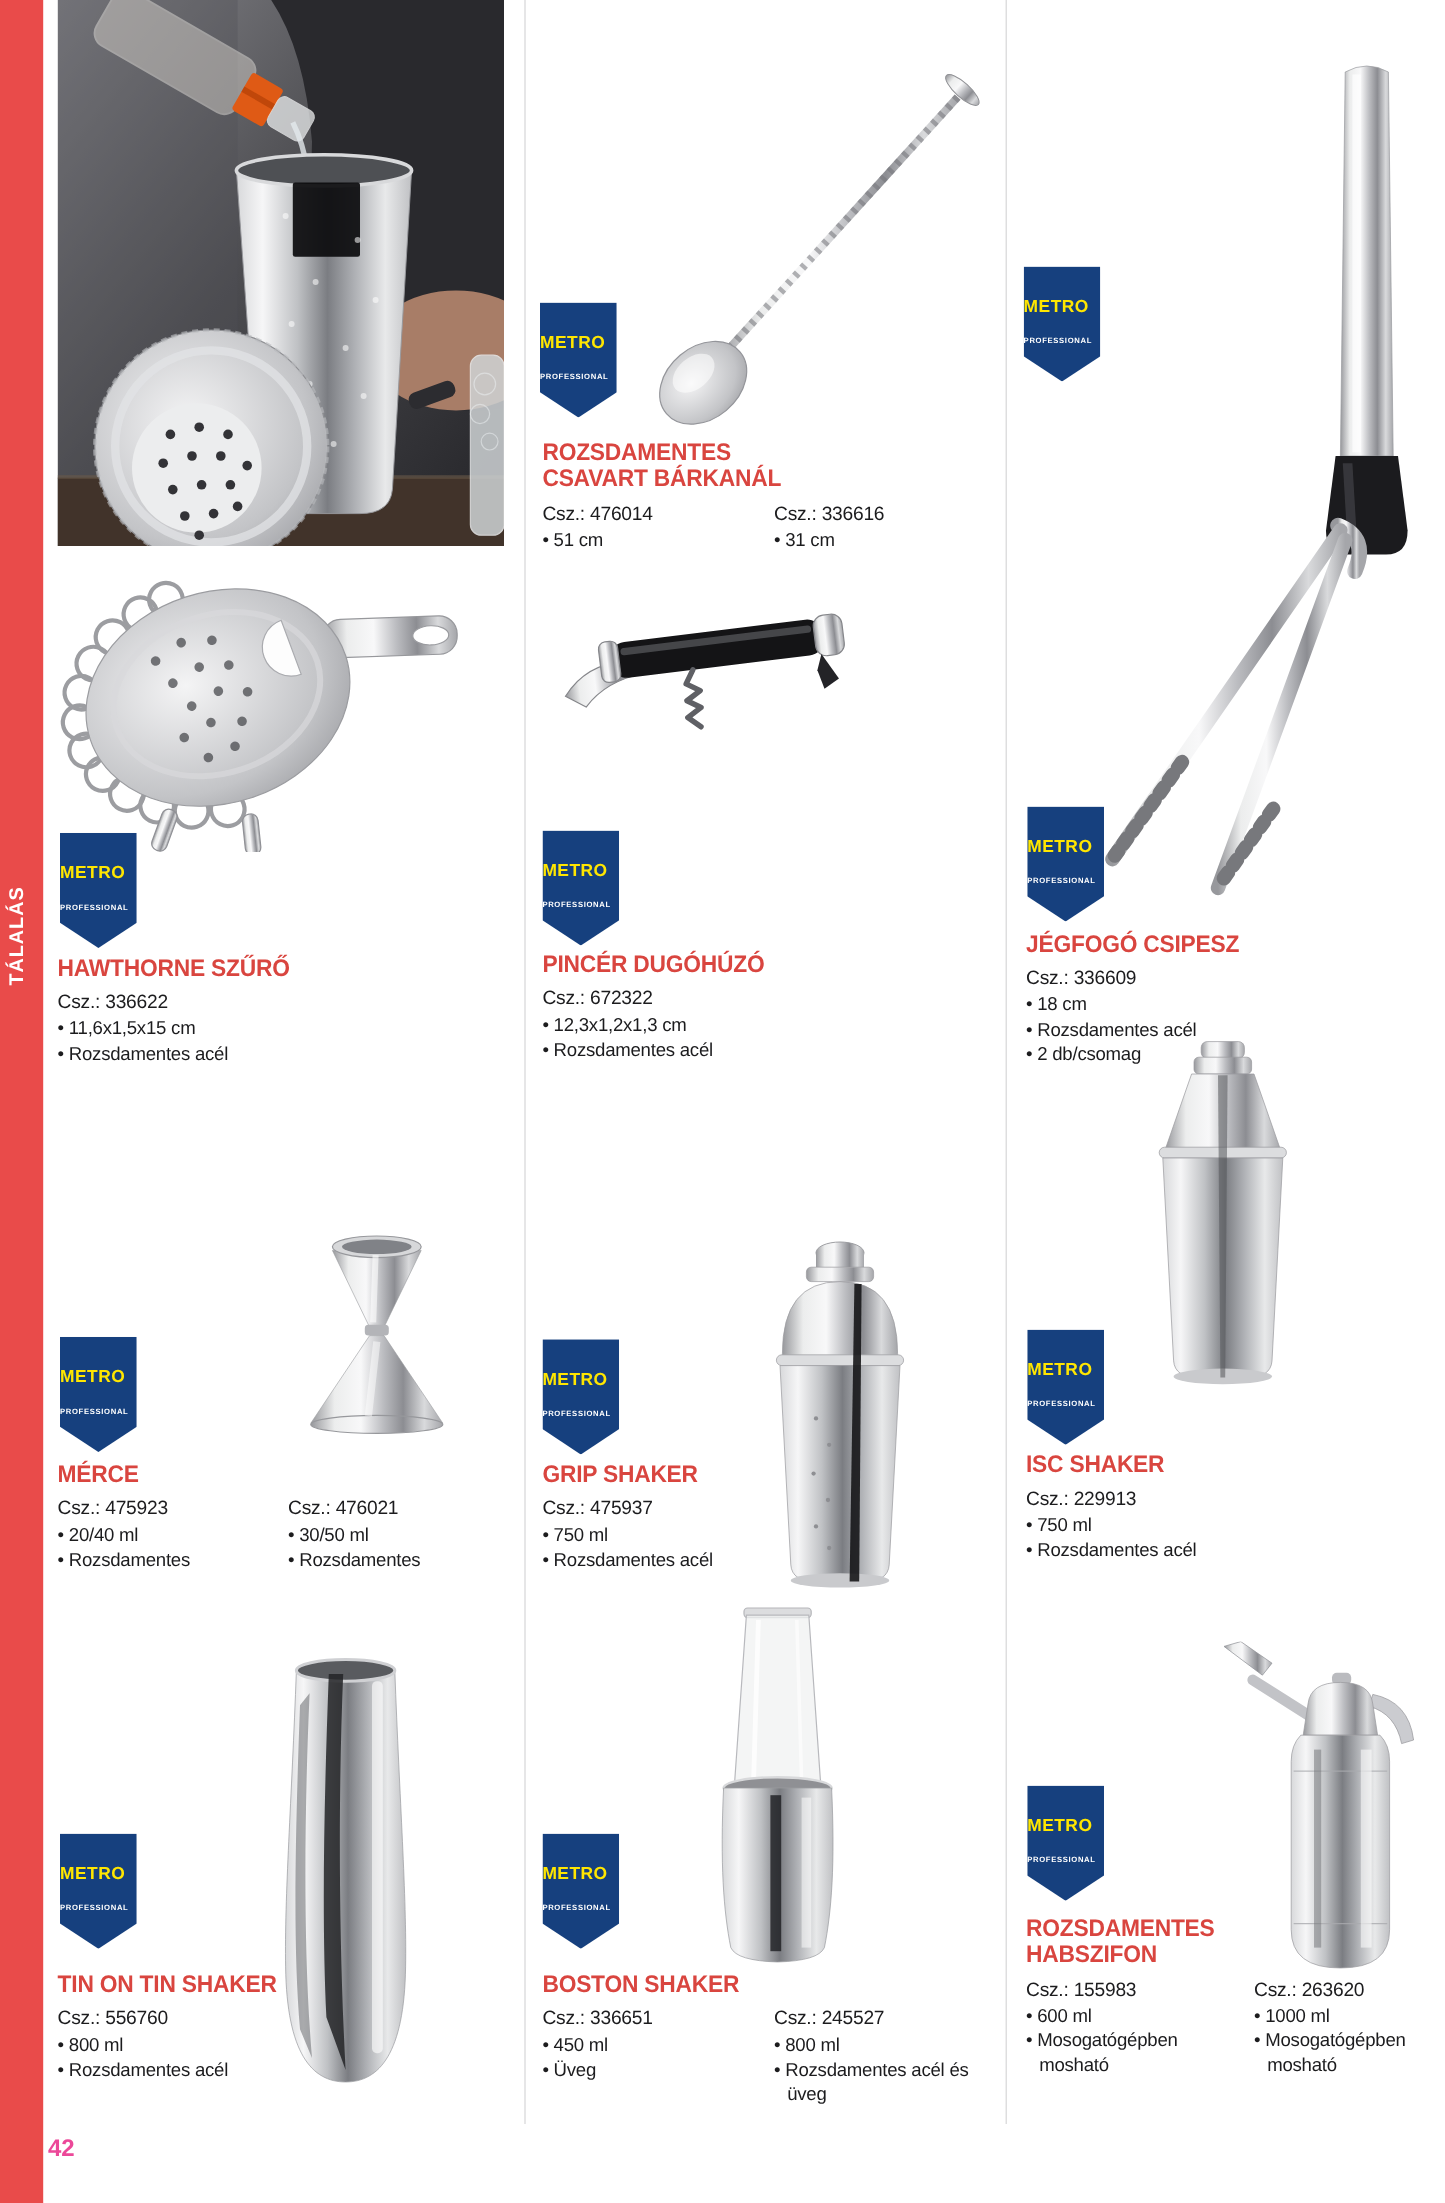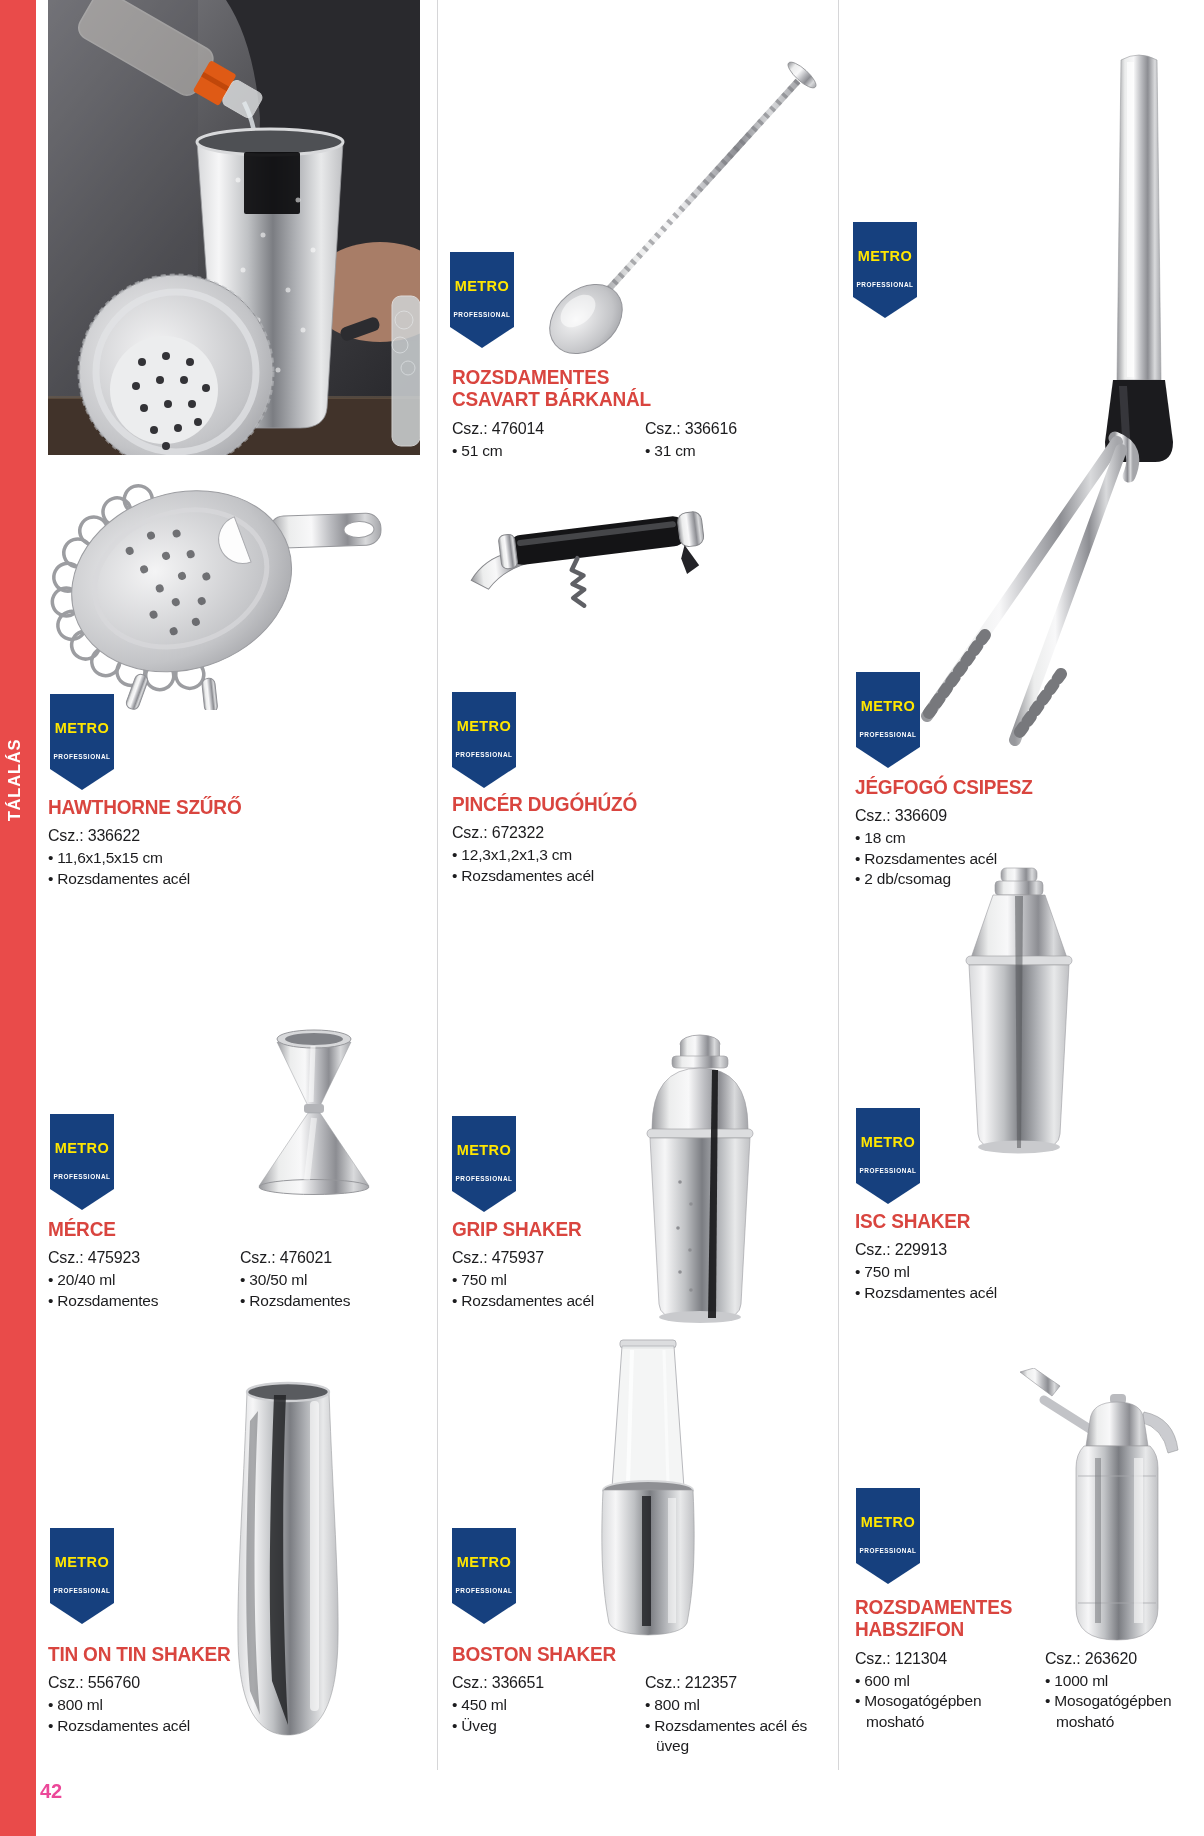--- a/index.html
+++ b/index.html
@@ -4,21 +4,21 @@
 <style>
   html,body{margin:0;padding:0;background:#fff}
   .page{position:relative;width:1204px;height:1836px;background:#ffffff;overflow:hidden;
         font-family:"Liberation Sans",sans-serif;color:#1c1c1e}
   .sidebar{position:absolute;left:0;top:0;width:36px;height:1836px;background:#e94b4a}
   .side-label{position:absolute;left:5px;top:836px;width:112px;transform:rotate(-90deg);
         transform-origin:0 0;color:#fff;font-weight:bold;font-size:16.5px;letter-spacing:.8px;text-align:center}
   .divider{position:absolute;top:0;width:1px;height:1770px;background:#d6d6d8}
   .badge{position:absolute;width:64px;height:96px;background:#16407e;
         clip-path:polygon(0 0,100% 0,100% 78%,50% 100%,0 78%);
-        display:flex;flex-direction:column;align-items:center;
+        display:flex;flex-direction:column;align-items:flex-start;
         filter:drop-shadow(1px 2px 2px rgba(40,60,90,.35))}
   .badge-metro{margin-top:26px;color:#ffe600;font-weight:bold;font-size:14.5px;letter-spacing:.4px}
   .badge-prof{margin-top:17px;color:#ffffff;font-weight:bold;font-size:6.4px;letter-spacing:.55px}
   .tblock{position:absolute}
   .title{color:#d9453f;font-size:20px;line-height:1.12;font-weight:bold;margin:0 0 9px 0;
         letter-spacing:-.2px;transform:scaleX(.95);transform-origin:0 0}
   .variants{display:flex}
   .variant{flex:none}
   .csz{font-size:16px;margin-bottom:3px;letter-spacing:-.2px}
   .spec{font-size:15.5px;line-height:1.32;padding-left:11px;text-indent:-11px;letter-spacing:-.2px}
@@ -428,32 +428,32 @@
 
   <div class="tblock" style="left:452px;top:1643px;width:360px">
     <h3 class="title">BOSTON SHAKER</h3>
     <div class="variants">
       <div class="variant" style="width:193px">
         <div class="csz">Csz.: 336651</div>
         <div class="spec">450 ml</div>
         <div class="spec">Üveg</div>
       </div>
       <div class="variant">
-        <div class="csz">Csz.: 212357</div>
+        <div class="csz">Csz.: 245527</div>
         <div class="spec">800 ml</div>
         <div class="spec" style="width:158px">Rozsdamentes acél és üveg</div>
       </div>
     </div>
   </div>
 
   <div class="tblock" style="left:855px;top:1596px;width:340px">
     <h3 class="title" style="width:185px">ROZSDAMENTES HABSZIFON</h3>
     <div class="variants">
       <div class="variant" style="width:190px">
-        <div class="csz">Csz.: 121304</div>
+        <div class="csz">Csz.: 155983</div>
         <div class="spec">600 ml</div>
         <div class="spec" style="width:140px">Mosogatógépben mosható</div>
       </div>
       <div class="variant">
         <div class="csz">Csz.: 263620</div>
         <div class="spec">1000 ml</div>
         <div class="spec" style="width:140px">Mosogatógépben mosható</div>
       </div>
     </div>
   </div>

